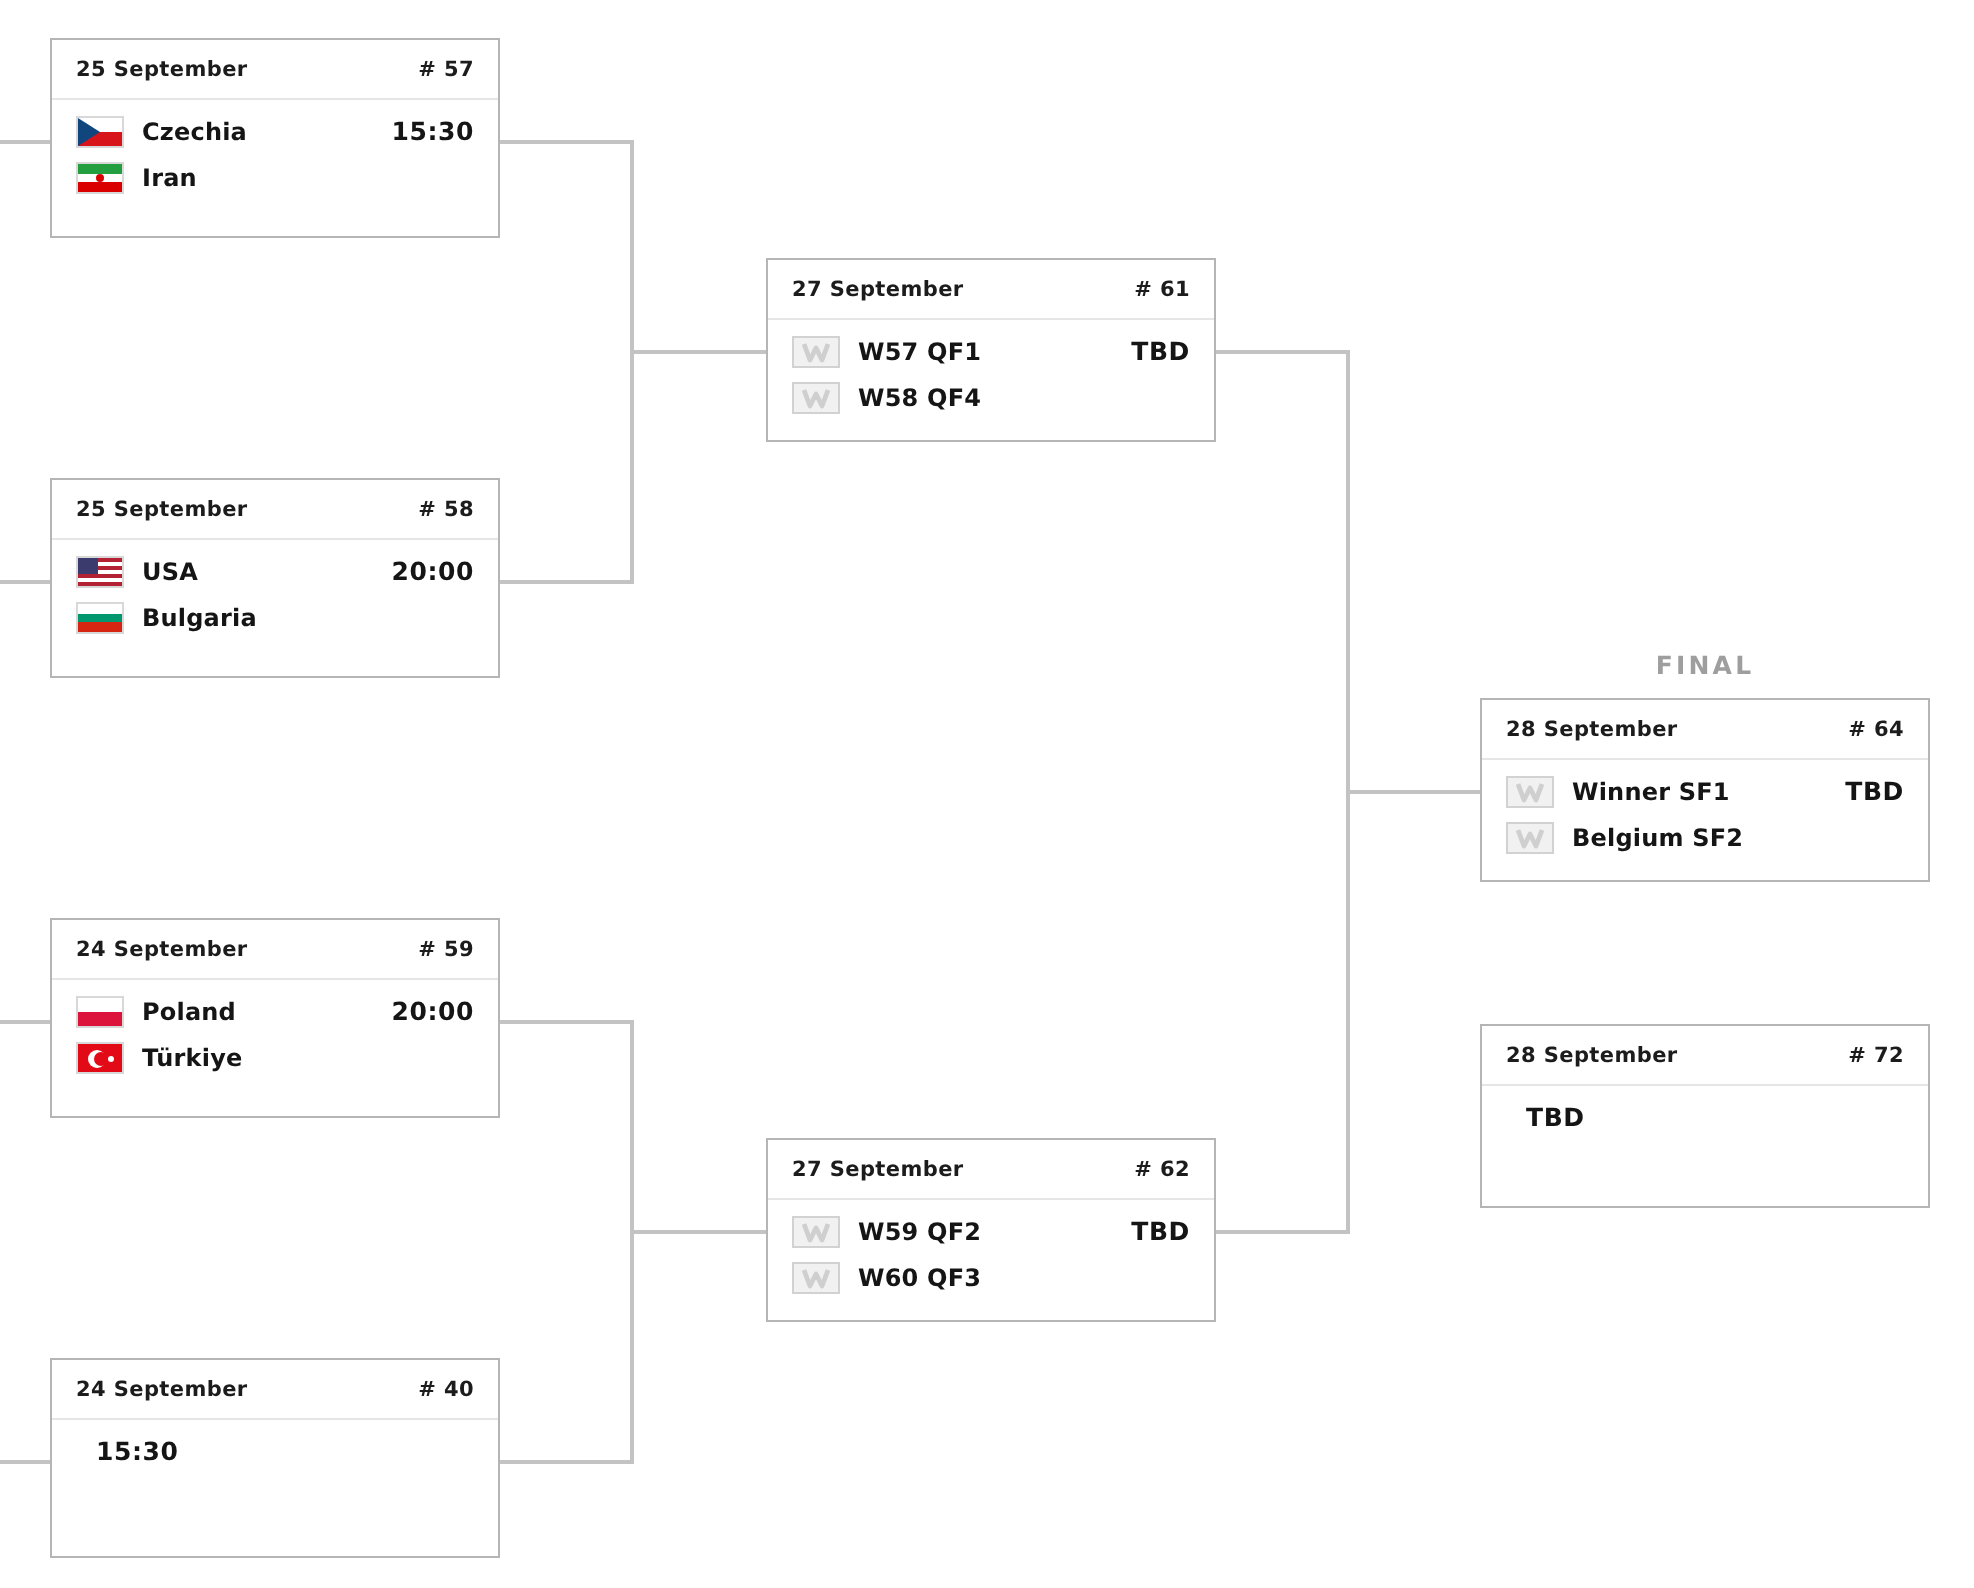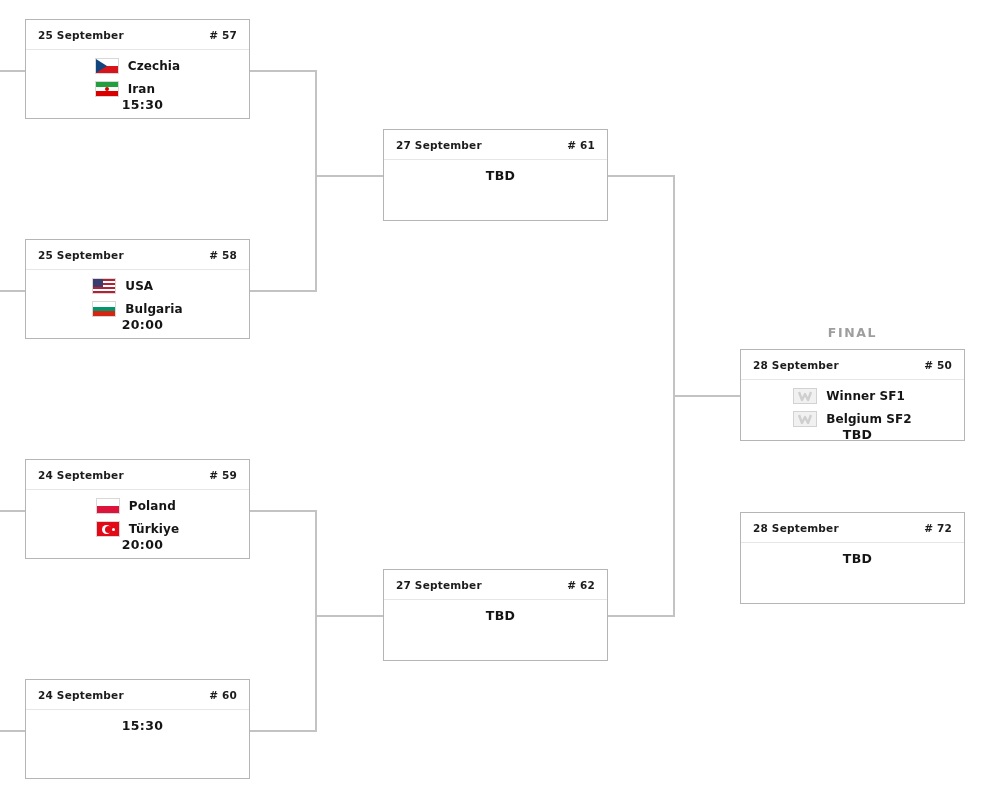--- a/index.html
+++ b/index.html
@@ -51,23 +51,22 @@
   .card-header .num {
     font-size: 10.5px;
     font-weight: 700;
     color: #1c1c1c;
     letter-spacing: 0.2px;
     white-space: nowrap;
   }
 
   .card-body {
     display: flex;
-    align-items: center;
+    align-items: flex-start;
     padding: 8px 12px 14px 12px;
-    flex-direction: column;
   }
   .teams {
     flex: 1 1 auto;
     display: flex;
     flex-direction: column;
     gap: 7px;
     min-width: 0;
   }
   .team-row {
     display: flex;
@@ -287,51 +286,87 @@
           <span class="team-name">Türkiye</span>
         </div>
       </div>
       <div class="status">20:00</div>
     </div>
   </div>
 
   <div class="match-card" style="left:25px; top:679px; width:225px; height:100px;">
     <div class="card-header">
       <span class="date">24 September</span>
-      <span class="num"># 60</span>
+      <span class="num"># 40</span>
     </div>
     <div class="card-body">
       <div class="status">15:30</div>
     </div>
   </div>
 
   <div class="match-card" style="left:383px; top:129px; width:225px; height:92px;">
     <div class="card-header">
       <span class="date">27 September</span>
       <span class="num"># 61</span>
     </div>
     <div class="card-body">
+      <div class="teams">
+        <div class="team-row">
+          <span class="flag flag-tbd">
+              <svg width="14" height="11" viewBox="0 0 14 11">
+                <path d="M1 1 L4 9 L7 3 L10 9 L13 1" fill="none" stroke="#cfcfcf" stroke-width="2.4" stroke-linejoin="round"></path>
+              </svg>
+            </span>
+          <span class="team-name">W57 QF1</span>
+        </div>
+        <div class="team-row">
+          <span class="flag flag-tbd">
+              <svg width="14" height="11" viewBox="0 0 14 11">
+                <path d="M1 1 L4 9 L7 3 L10 9 L13 1" fill="none" stroke="#cfcfcf" stroke-width="2.4" stroke-linejoin="round"></path>
+              </svg>
+            </span>
+          <span class="team-name">W58 QF4</span>
+        </div>
+      </div>
       <div class="status">TBD</div>
     </div>
   </div>
 
   <div class="match-card" style="left:383px; top:569px; width:225px; height:92px;">
     <div class="card-header">
       <span class="date">27 September</span>
       <span class="num"># 62</span>
     </div>
     <div class="card-body">
+      <div class="teams">
+        <div class="team-row">
+          <span class="flag flag-tbd">
+              <svg width="14" height="11" viewBox="0 0 14 11">
+                <path d="M1 1 L4 9 L7 3 L10 9 L13 1" fill="none" stroke="#cfcfcf" stroke-width="2.4" stroke-linejoin="round"></path>
+              </svg>
+            </span>
+          <span class="team-name">W59 QF2</span>
+        </div>
+        <div class="team-row">
+          <span class="flag flag-tbd">
+              <svg width="14" height="11" viewBox="0 0 14 11">
+                <path d="M1 1 L4 9 L7 3 L10 9 L13 1" fill="none" stroke="#cfcfcf" stroke-width="2.4" stroke-linejoin="round"></path>
+              </svg>
+            </span>
+          <span class="team-name">W60 QF3</span>
+        </div>
+      </div>
       <div class="status">TBD</div>
     </div>
   </div>
 
   <div class="match-card" style="left:740px; top:349px; width:225px; height:92px;">
     <div class="card-header">
       <span class="date">28 September</span>
-      <span class="num"># 50</span>
+      <span class="num"># 64</span>
     </div>
     <div class="card-body">
       <div class="teams">
         <div class="team-row">
           <span class="flag flag-tbd">
               <svg width="14" height="11" viewBox="0 0 14 11">
                 <path d="M1 1 L4 9 L7 3 L10 9 L13 1" fill="none" stroke="#cfcfcf" stroke-width="2.4" stroke-linejoin="round"></path>
               </svg>
             </span>
           <span class="team-name">Winner SF1</span>

